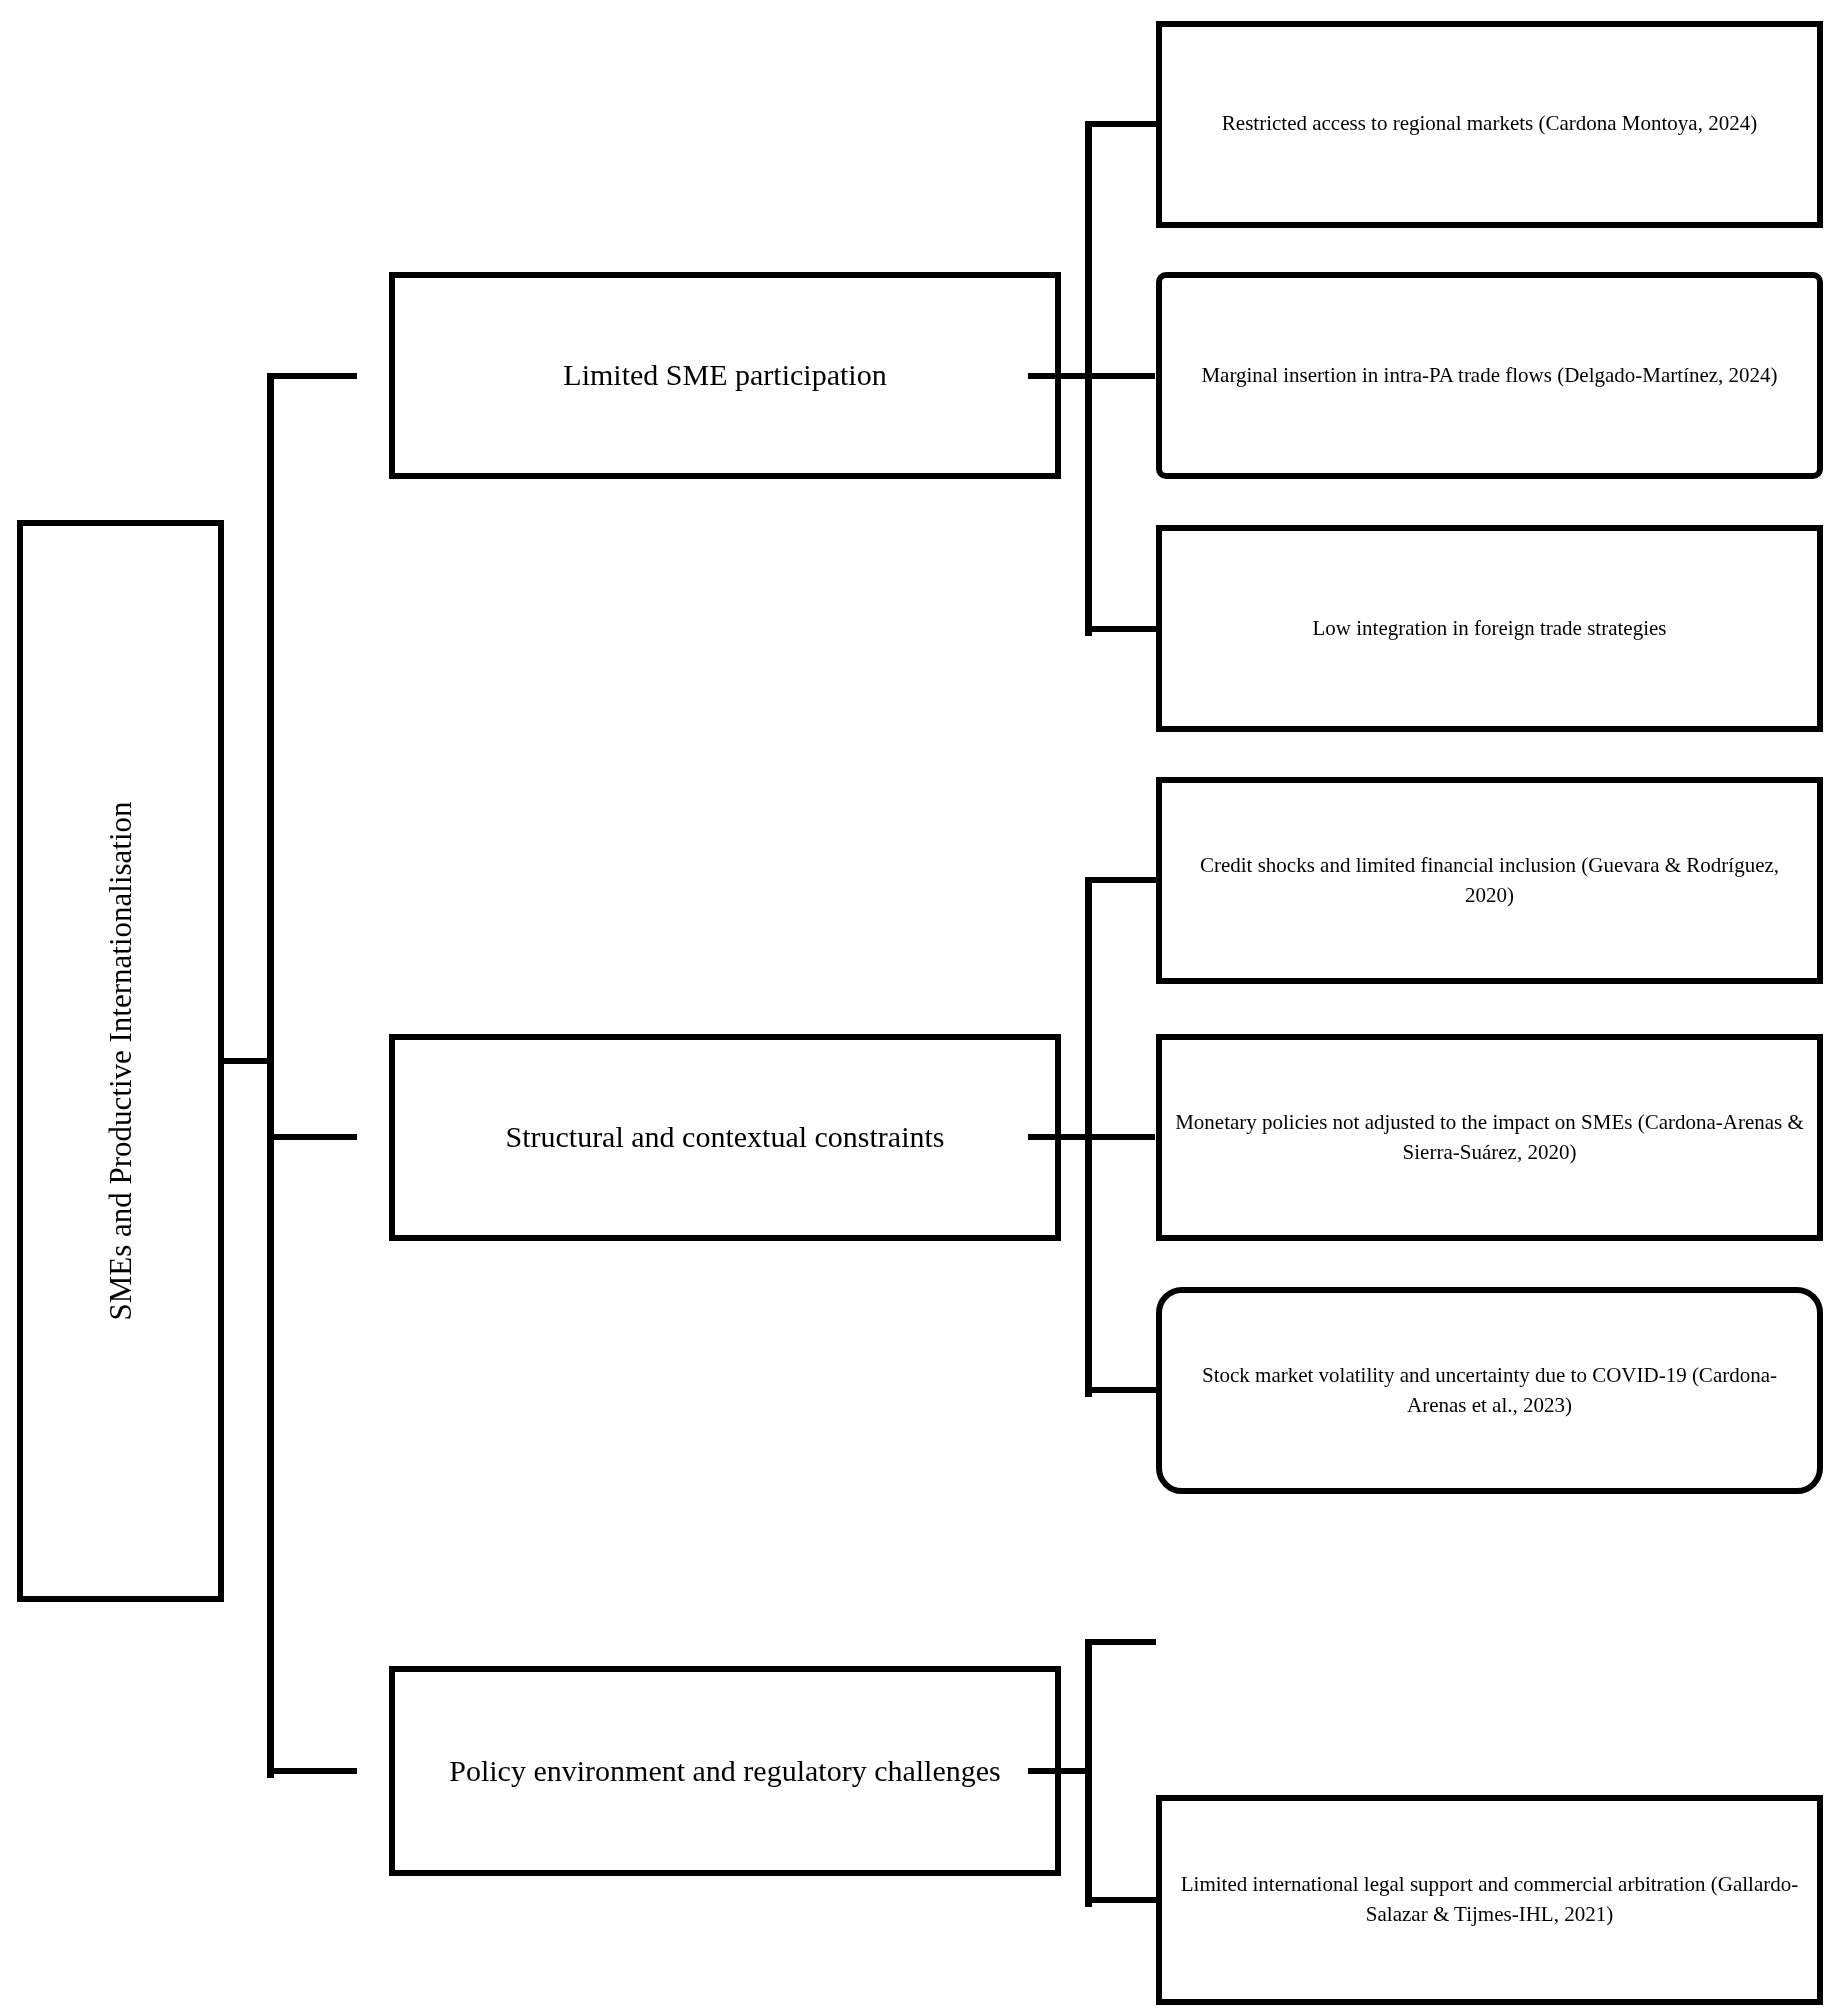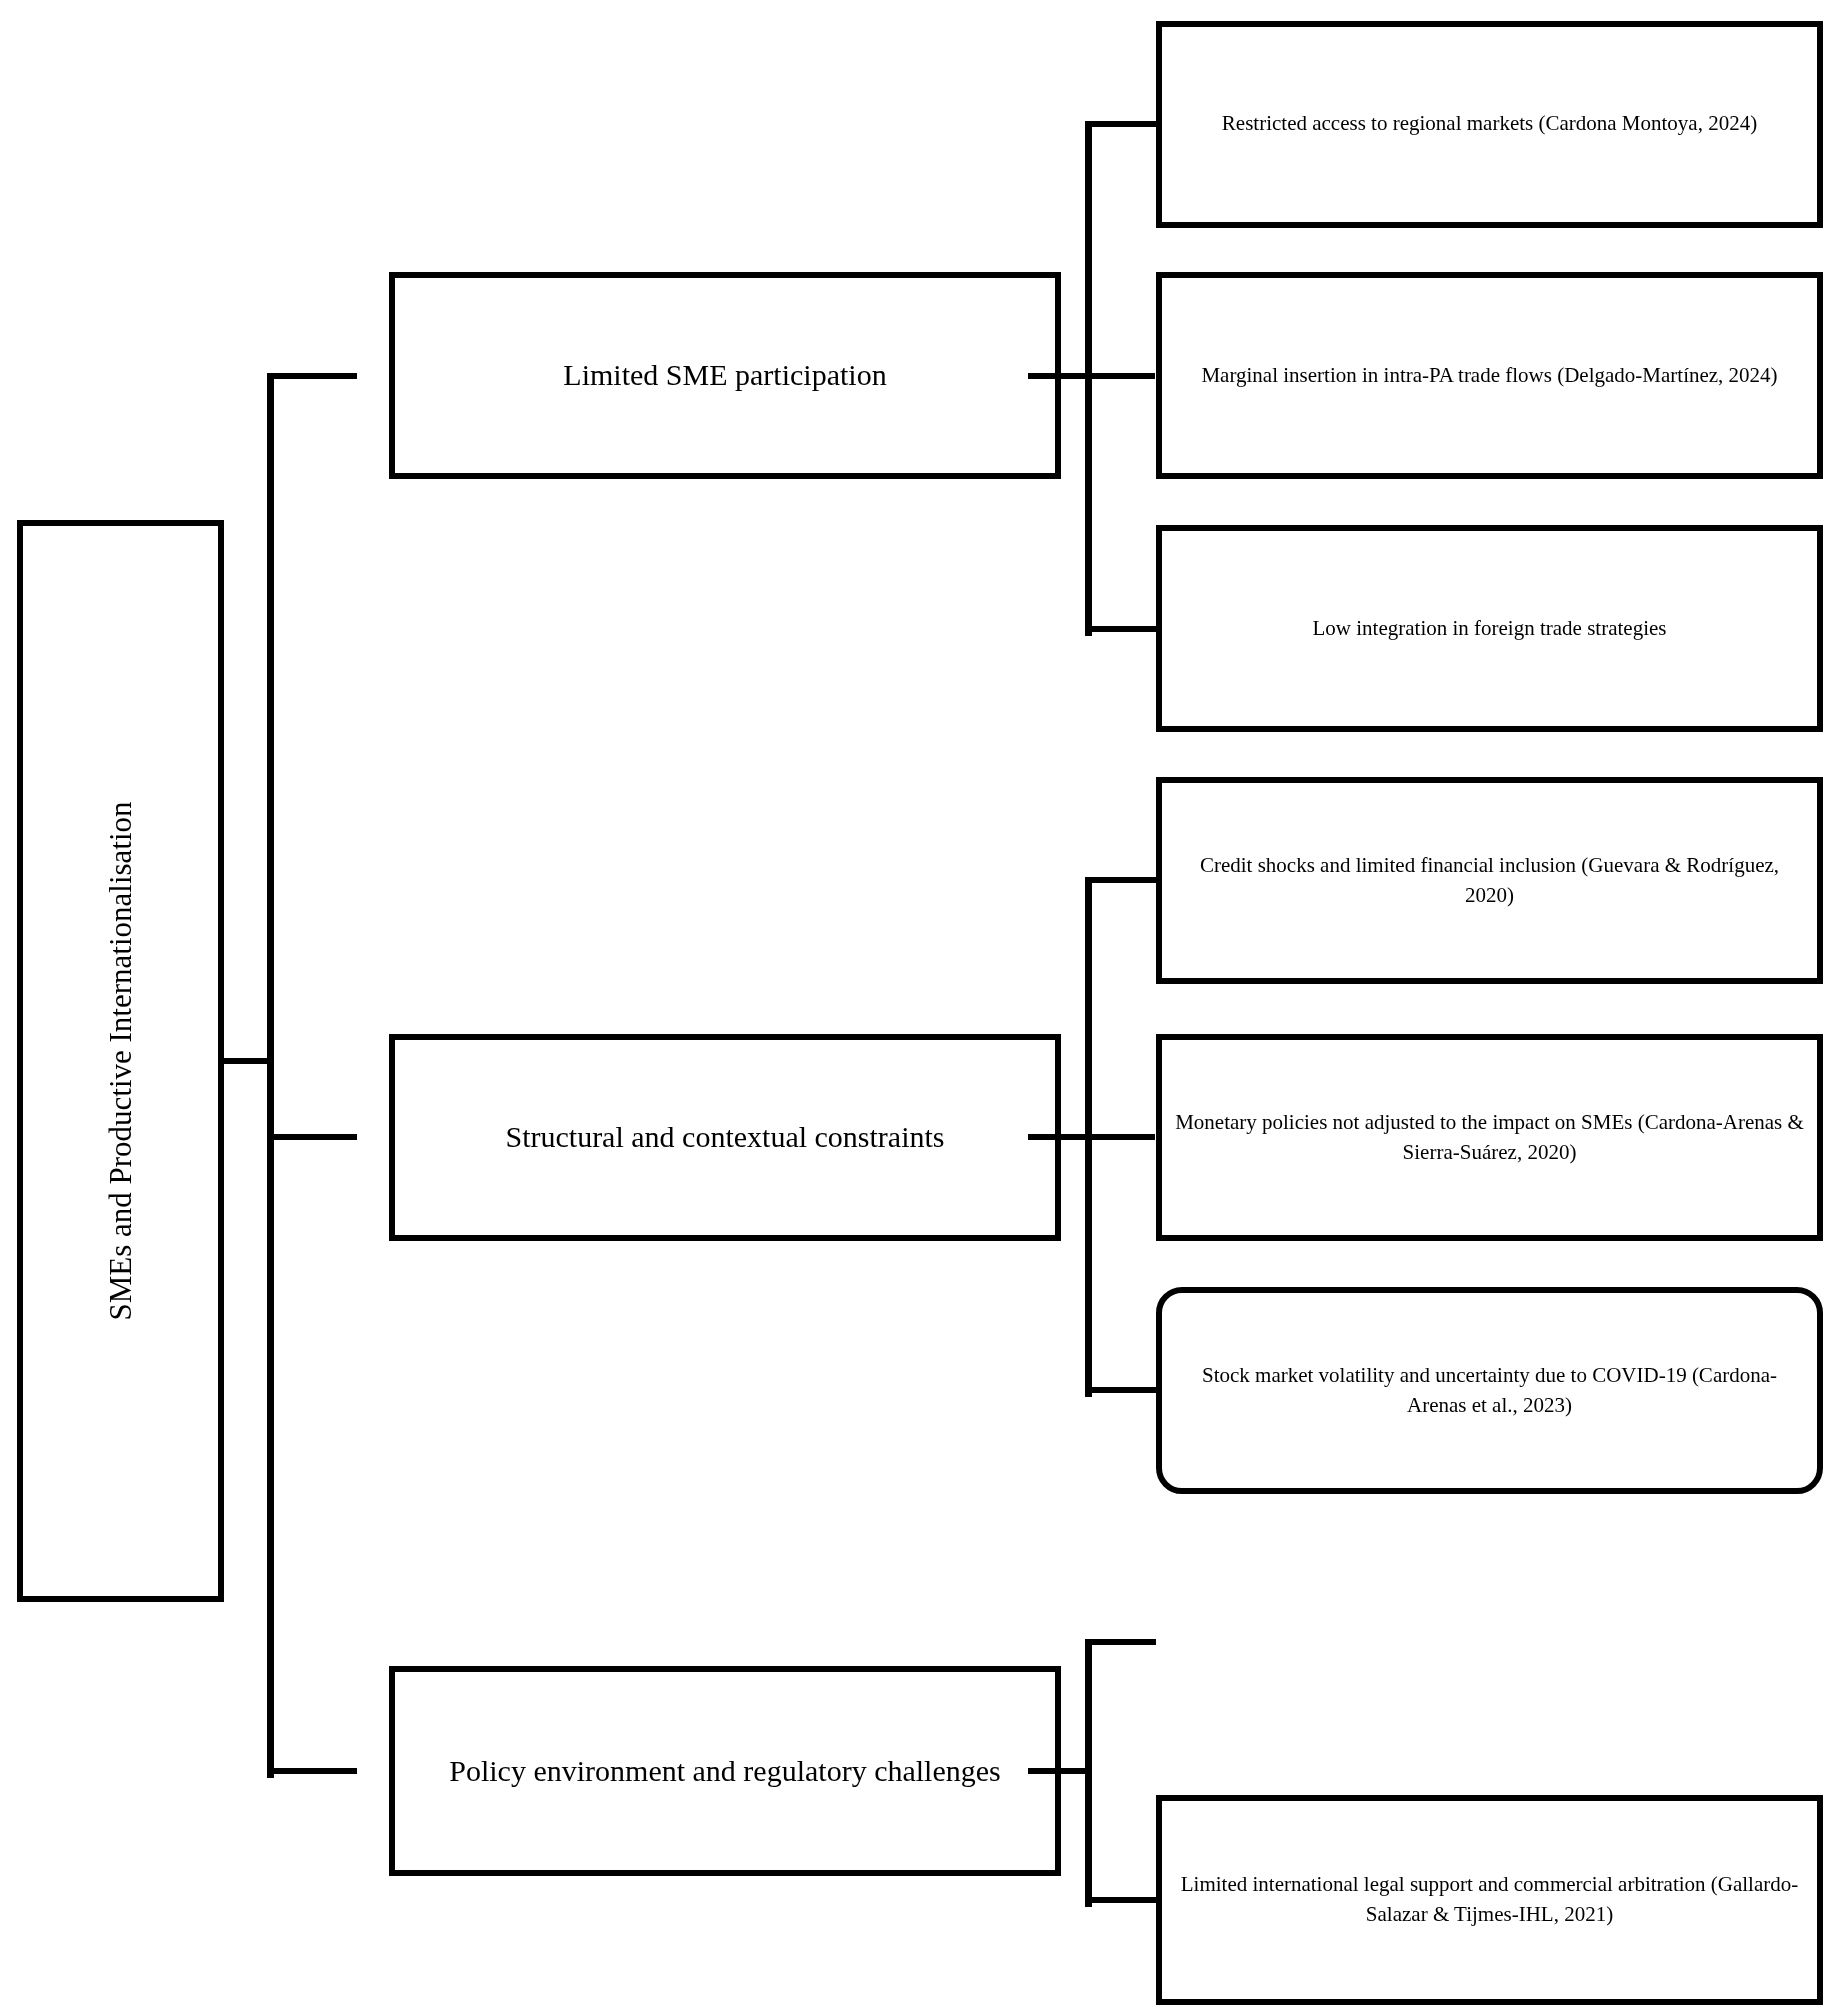--- a/index.html
+++ b/index.html
@@ -59,21 +59,21 @@
   .line {
     position: absolute;
     background: #000000;
   }
   
   #branch-0 { top: 272px;  height: 207px; }
   #branch-1 { top: 1034px; height: 207px; align-items: center; }
   #branch-2 { top: 1666px; height: 210px; }
   
   #leaf-0-0 { top: 20.7px;   height: 207px; }
-  #leaf-0-1 { top: 272px;  height: 207px; }
+  #leaf-0-1 { top: 272px;  height: 207px; border-radius: 10px; }
   #leaf-0-2 { top: 525px;  height: 207px; }
   #leaf-1-0 { top: 777px; height: 207px; }
   #leaf-1-1 { top: 1034px; height: 207px; }
   #leaf-1-2 { top: 1287px; height: 207px; border-radius: 26px; }
   #leaf-2-0 { top: 1538px; height: 207px; }
   #leaf-2-1 { top: 1795px; height: 210px; }
 </style>
 </head>
 <body>
 

